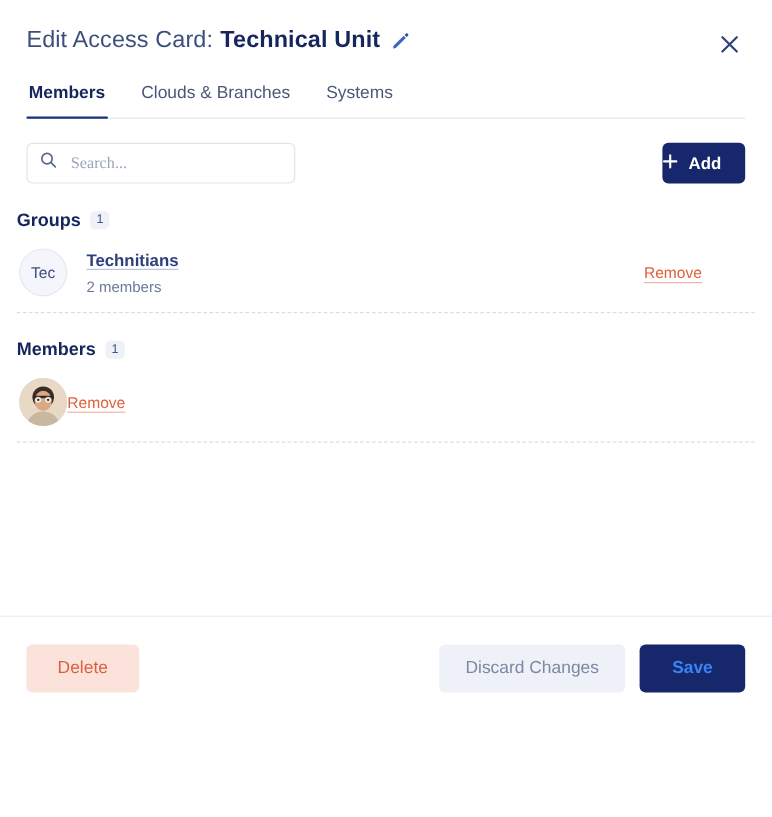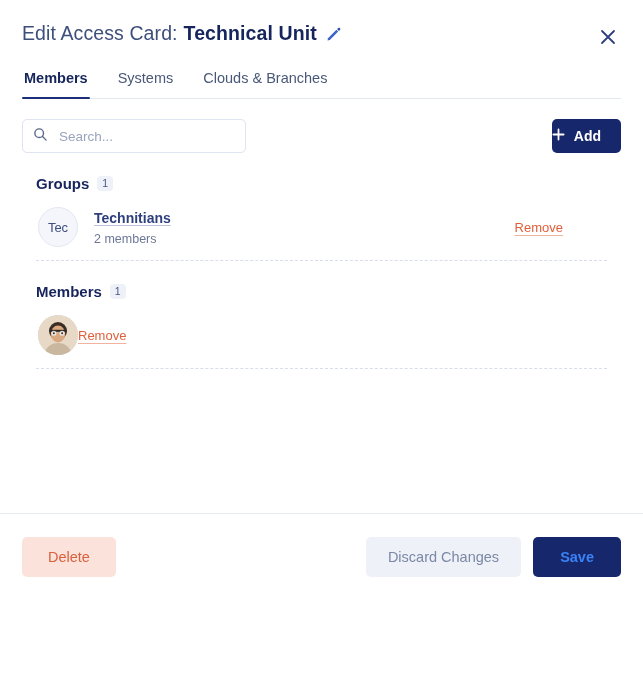--- a/index.html
+++ b/index.html
@@ -99,21 +99,21 @@
     padding: 0 10px;
     background: #fff;
   }
   .search-box input {
     border: none;
     outline: none;
     font-size: 13.5px;
     color: #2d3b61;
     margin-left: 9px;
     width: 100%;
-    font-family: Liberation Sans, sans-serif;
+    font-family: Liberation Serif, serif;
     background: transparent;
   }
   .search-box input::placeholder { color: #9aa4bd; }
 
   .add-btn {
     background: #17276b;
     color: #fff;
     border: none;
     border-radius: 5px;
     height: 34px;
@@ -123,21 +123,21 @@
     display: flex;
     align-items: center;
     gap: 9px;
     cursor: pointer;
     font-family: "Liberation Sans", sans-serif;
   }
 
   
   .content {
     flex: 1;
-    padding: 0 36px;
+    padding: 0 14px;
     overflow: hidden;
   }
   .section-head {
     display: flex;
     align-items: center;
     gap: 8px;
     margin-top: 22px;
     margin-bottom: 2px;
   }
   .section-title {
@@ -269,22 +269,22 @@
     </div>
     <div class="close-btn">
       <svg width="18" height="18" viewBox="0 0 18 18">
         <path d="M3 3 L15 15 M15 3 L3 15" stroke="#2e3f7e" stroke-width="1.8" stroke-linecap="round" fill="none"></path>
       </svg>
     </div>
   </div>
 
   <div class="tabs">
     <div class="tab active">Members</div>
+    <div class="tab">Clouds &amp; Branches</div>
     <div class="tab">Systems</div>
-    <div class="tab">Clouds &amp; Branches</div>
   </div>
 
   <div class="toolbar">
     <div class="search-box">
       <span>
         <svg width="15" height="15" viewBox="0 0 16 16">
           <circle cx="6.6" cy="6.6" r="4.6" stroke="#5b6a8c" stroke-width="1.5" fill="none"></circle>
           <path d="M10.2 10.2 L14 14" stroke="#5b6a8c" stroke-width="1.5" stroke-linecap="round"></path>
         </svg>
       </span>

